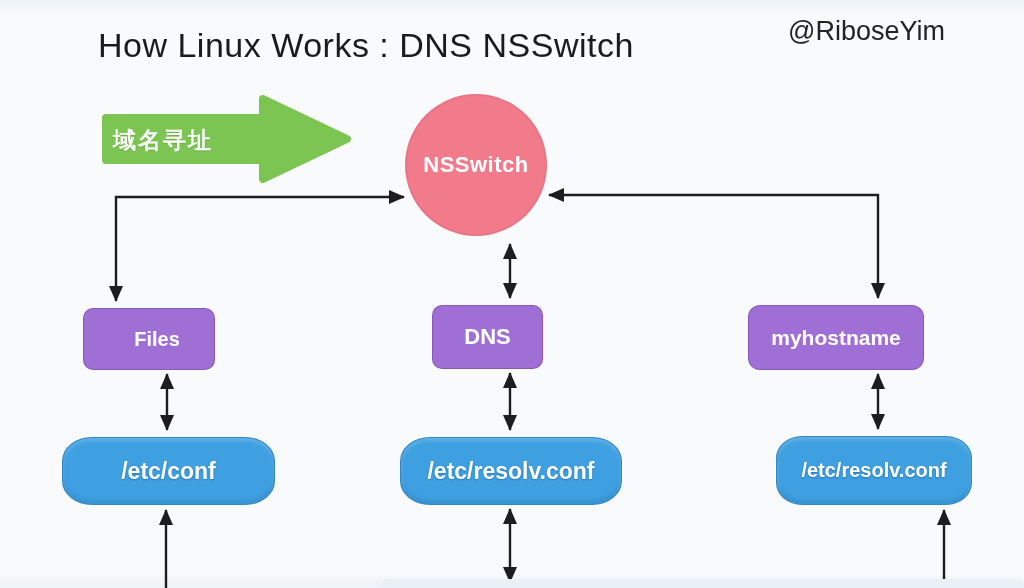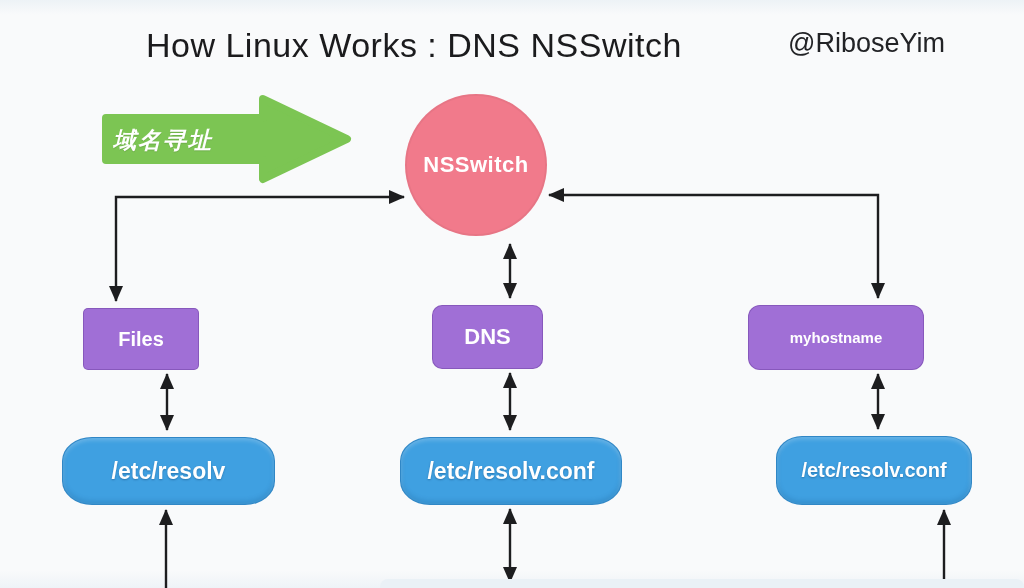--- a/index.html
+++ b/index.html
@@ -4,43 +4,43 @@
 <style>
   html,body{margin:0;padding:0;}
   body{
     width:1024px;height:588px;position:relative;overflow:hidden;
     font-family:"Liberation Sans","DejaVu Sans",sans-serif;
     background:linear-gradient(180deg,#edf2f6 0%,#f9fafb 2.5%,#f9fafb 97%,#eef3f7 100%);
   }
   .abs{position:absolute;}
   .page-title{
     left:98px;top:26px;font-size:34px;font-weight:500;color:#1b1b1d;
-    letter-spacing:.5px;white-space:nowrap;margin-left:48px;
+    letter-spacing:.5px;white-space:nowrap;
   }
   .credit{
-    left:788px;top:28px;font-size:27px;font-weight:400;color:#222326;white-space:nowrap;
+    left:788px;top:16px;font-size:27px;font-weight:400;color:#222326;white-space:nowrap;
   }
   .connector-svg{left:0;top:0;width:1024px;height:588px;}
   .banner-label{
     left:113px;top:125px;font-size:23px;font-weight:bold;color:#ffffff;
-    letter-spacing:2px;white-space:nowrap;text-shadow:0 1px 1px rgba(0,0,0,0.12);font-style:italic;
+    letter-spacing:2px;white-space:nowrap;text-shadow:0 1px 1px rgba(0,0,0,0.12);
   }
   .root-node{
     left:405px;top:94px;width:142px;height:142px;border-radius:50%;
     background:#f17a8b;box-shadow:inset 0 0 0 2px rgba(0,0,0,0.04);
     display:flex;align-items:center;justify-content:center;
   }
   .root-node .lbl{font-size:22px;font-weight:bold;color:#fff;letter-spacing:.5px;}
   .service-node{
     background:#a06fd6;border:1px solid rgba(60,20,110,0.25);
     display:flex;align-items:center;justify-content:center;color:#fff;font-weight:bold;
   }
-  .svc-files{left:83px;top:308px;width:114px;height:60px;border-radius:5px;font-size:20px;}
+  .svc-files{left:83px;top:308px;width:114px;height:60px;border-radius:10px;font-size:20px;padding-left:16px;}
   .svc-dns{left:432px;top:305px;width:109px;height:62px;border-radius:10px;font-size:22px;}
-  .svc-myhostname{left:748px;top:305px;width:174px;height:63px;border-radius:12px;font-size:15px;}
+  .svc-myhostname{left:748px;top:305px;width:174px;height:63px;border-radius:12px;font-size:21px;}
   .file-node{
     background:#3fa0e1;border:1px solid rgba(20,90,150,0.35);
     box-shadow:inset 0 2px 4px rgba(255,255,255,0.25), inset 0 -3px 5px rgba(0,60,110,0.18);
     display:flex;flex-direction:column;align-items:center;justify-content:center;
     color:#fff;font-weight:bold;text-shadow:0 1px 2px rgba(0,40,80,0.35);
   }
   .file-hosts{left:62px;top:437px;width:211px;height:66px;border-radius:30px/24px;font-size:23px;}
   .file-resolv{left:400px;top:437px;width:220px;height:66px;border-radius:30px/24px;font-size:23px;}
   .file-resolv-myhostname{left:776px;top:436px;width:194px;height:67px;border-radius:26px/22px;font-size:20px;line-height:1.35;}
   .cutoff-band{
@@ -96,20 +96,20 @@
   <span>Files</span>
 </div>
 <div class="abs service-node svc-dns">
   <span>DNS</span>
 </div>
 <div class="abs service-node svc-myhostname">
   <span>myhostname</span>
 </div>
 
 <div class="abs file-node file-hosts">
-  <div>/etc/resolv</div>
+  <div>/etc/conf</div>
 </div>
 <div class="abs file-node file-resolv">
   <div>/etc/resolv.conf</div>
 </div>
 <div class="abs file-node file-resolv-myhostname">
   <div>/etc/resolv.conf</div>
 </div>
 
 </body></html>

